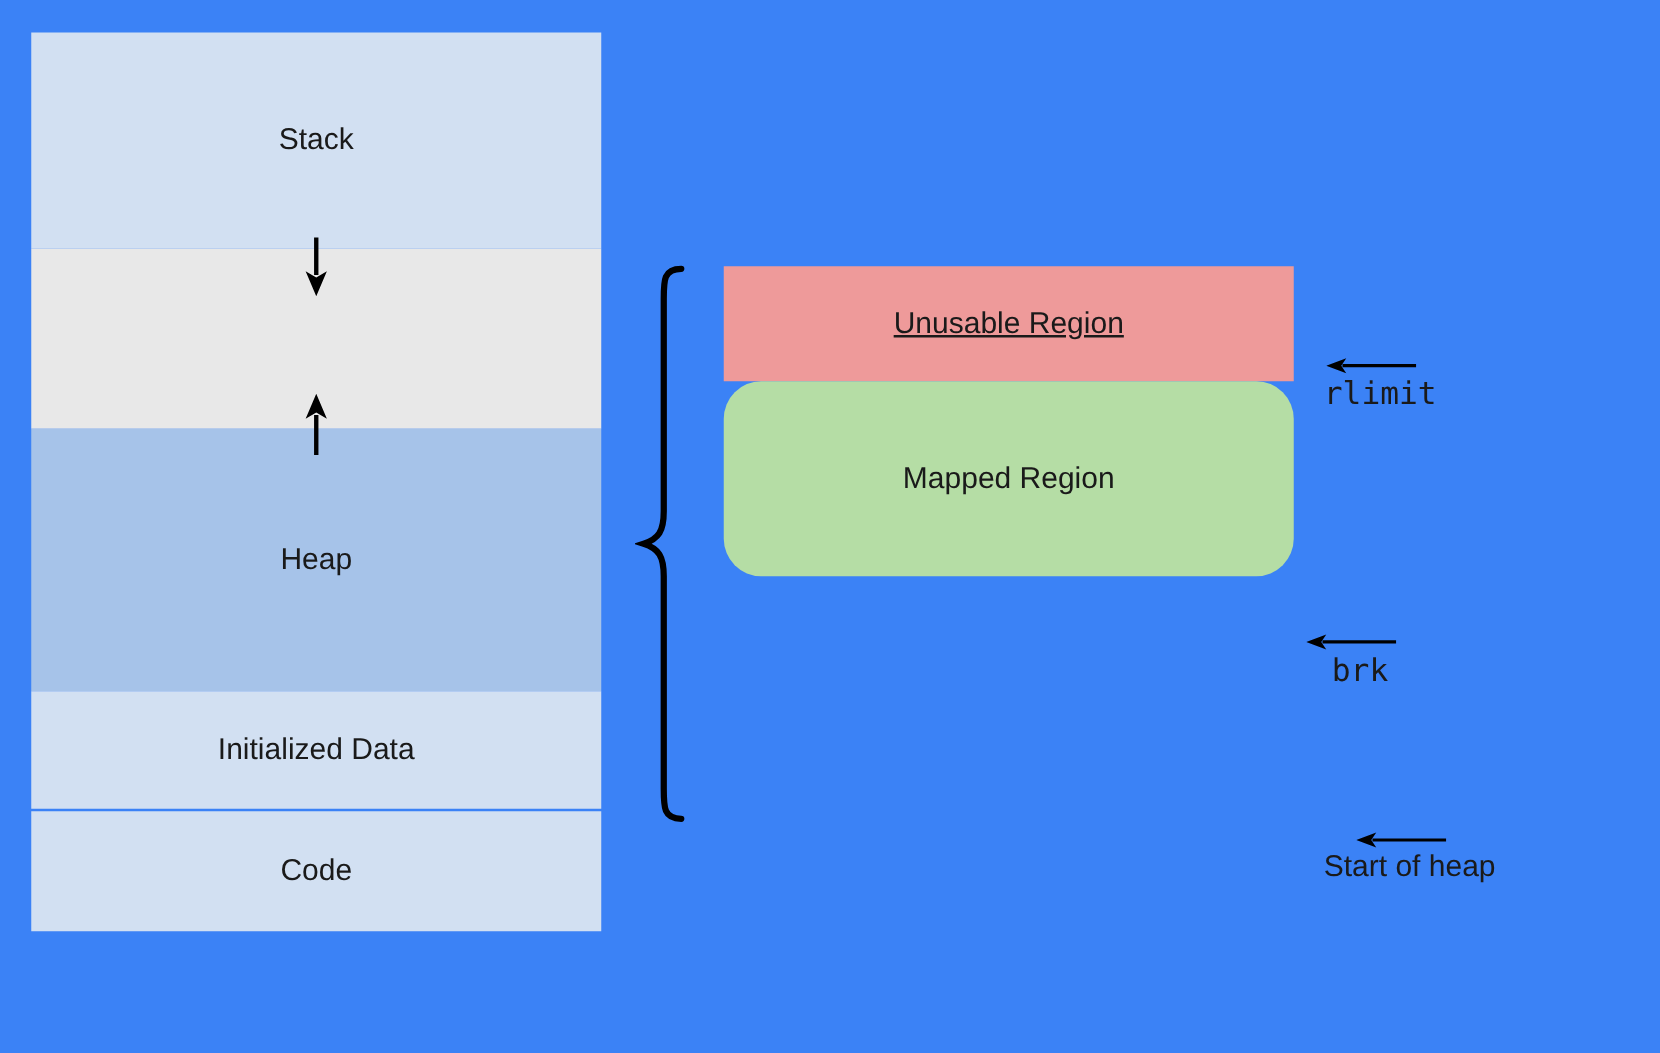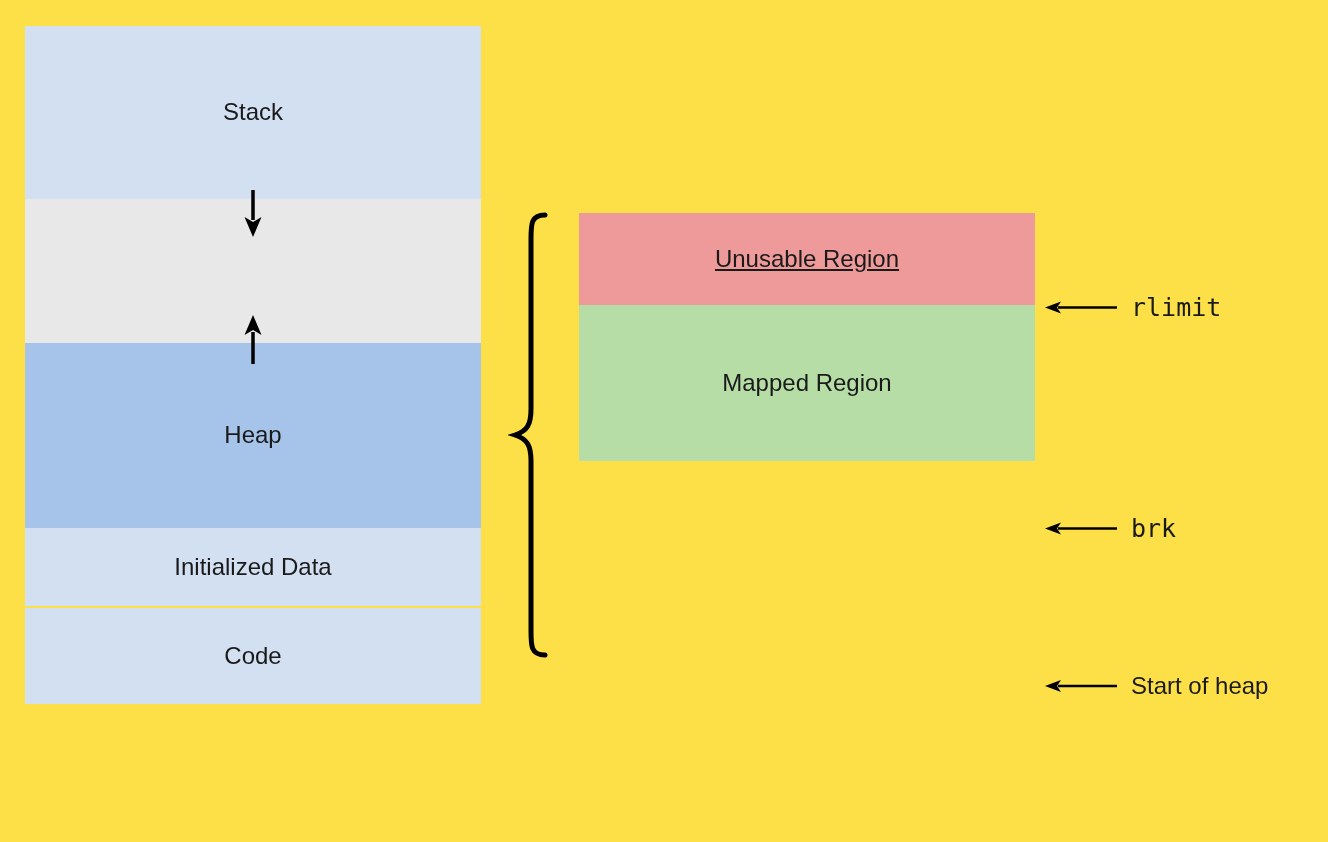--- a/index.html
+++ b/index.html
@@ -5,21 +5,21 @@
   html, body {
     margin: 0;
     padding: 0;
     background: #ffffff;
     font-family: "Liberation Sans", sans-serif;
   }
   .canvas {
     position: relative;
     width: 1328px;
     height: 842px;
-    background: #fde047;
+    background: #3b82f6;
     overflow: hidden;
     color: #1a1a1a;
   }
   .col {
     position: absolute;
     display: flex;
     flex-direction: column;
   }
   .seg {
     position: relative;
@@ -32,41 +32,42 @@
     line-height: 1.2;
     color: #1a1a1a;
     text-align: center;
     white-space: nowrap;
   }
   .left-col  { left: 25px;  top: 26px;  width: 456px; height: 790px; }
   .right-col { left: 579px; top: 213px; width: 456px; height: 472px; }
 
   .seg-stack { height: 173px; }
   .seg-gap   { height: 144px; }
-  .seg-heap  { height: 185px; }
-  .seg-init  { height: 78px;  margin-bottom: 2px; }
+  .seg-heap  { height: 210px; }
+  .seg-init  { height: 94px;  margin-bottom: 2px; }
   .seg-bss   { height: 92px;  margin-bottom: 2px; }
   .seg-code  { height: 96px; }
 
   .seg-unusable { height: 92px; text-decoration: underline; }
   .seg-unmapped { height: 224px; }
   .seg-mapped   { height: 156px; }
 
   .growth-arrow { position: absolute; z-index: 2; }
   .arrow-down-pos { left: 242px; top: 189px; }
   .arrow-up-pos   { left: 242px; top: 315px; }
 
   .brace-pos { position: absolute; left: 508px; top: 211px; z-index: 2; }
 
   .annotation {
     position: absolute;
     display: flex;
     align-items: center;
     transform: translateY(-50%);
     left: 1045px;
+    flex-direction: column;
   }
   .annotation .ptr { flex: 0 0 auto; display: block; }
   .annotation .ann-label {
     margin-left: 14px;
     font-size: 24px;
     color: #1a1a1a;
     white-space: nowrap;
   }
   .annotation .ann-label.mono {
     font-family: "DejaVu Sans Mono", "Liberation Mono", monospace;
@@ -108,21 +109,21 @@
   </svg>
 
   <svg class="brace-pos" width="42" height="448" viewBox="0 0 42 448">
     <path d="M 37 4 C 23 4, 23 13, 23 28 L 23 198 C 23 214, 19 220, 7 224 C 19 228, 23 234, 23 250 L 23 420 C 23 435, 23 444, 37 444" fill="none" stroke="#000000" stroke-width="5" stroke-linecap="round"></path>
   </svg>
 
   <div class="col right-col">
     <div class="seg seg-unusable" style="background-color: rgb(238, 154, 154);">
       <span class="seg-label">Unusable Region</span>
     </div>
-    <div class="seg seg-mapped" style="background-color: rgb(181, 221, 165);">
+    <div class="seg seg-mapped" style="background-color: rgb(181, 221, 165); border-radius: 30px;">
       <span class="seg-label">Mapped Region</span>
     </div>
   </div>
 
   <div class="annotation ann-rlimit">
     <svg class="ptr" width="72" height="16" viewBox="0 0 72 16">
       <line x1="13" y1="8" x2="72" y2="8" stroke="#000000" stroke-width="2.5"></line>
       <path d="M0,8 L16,2 L12,8 L16,14 Z" fill="#000000"></path>
     </svg>
     <span class="ann-label mono">rlimit</span>

